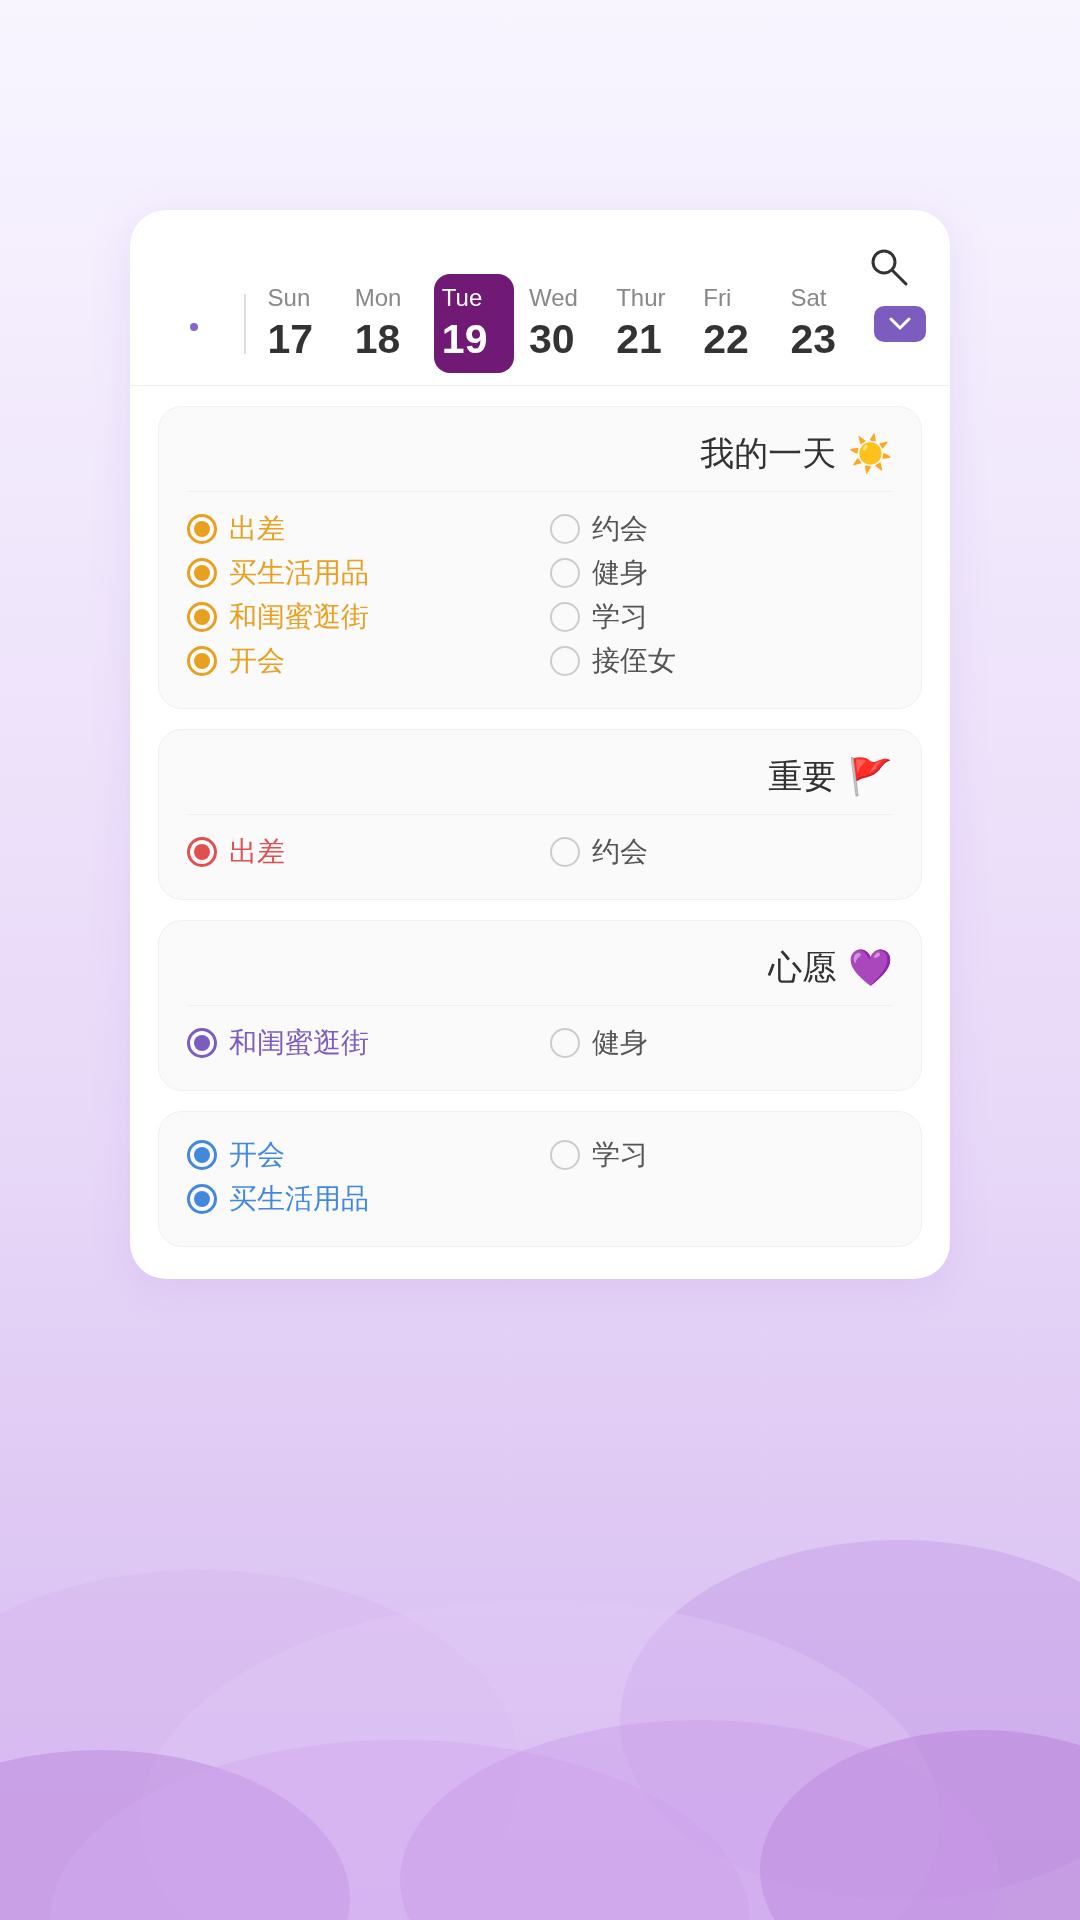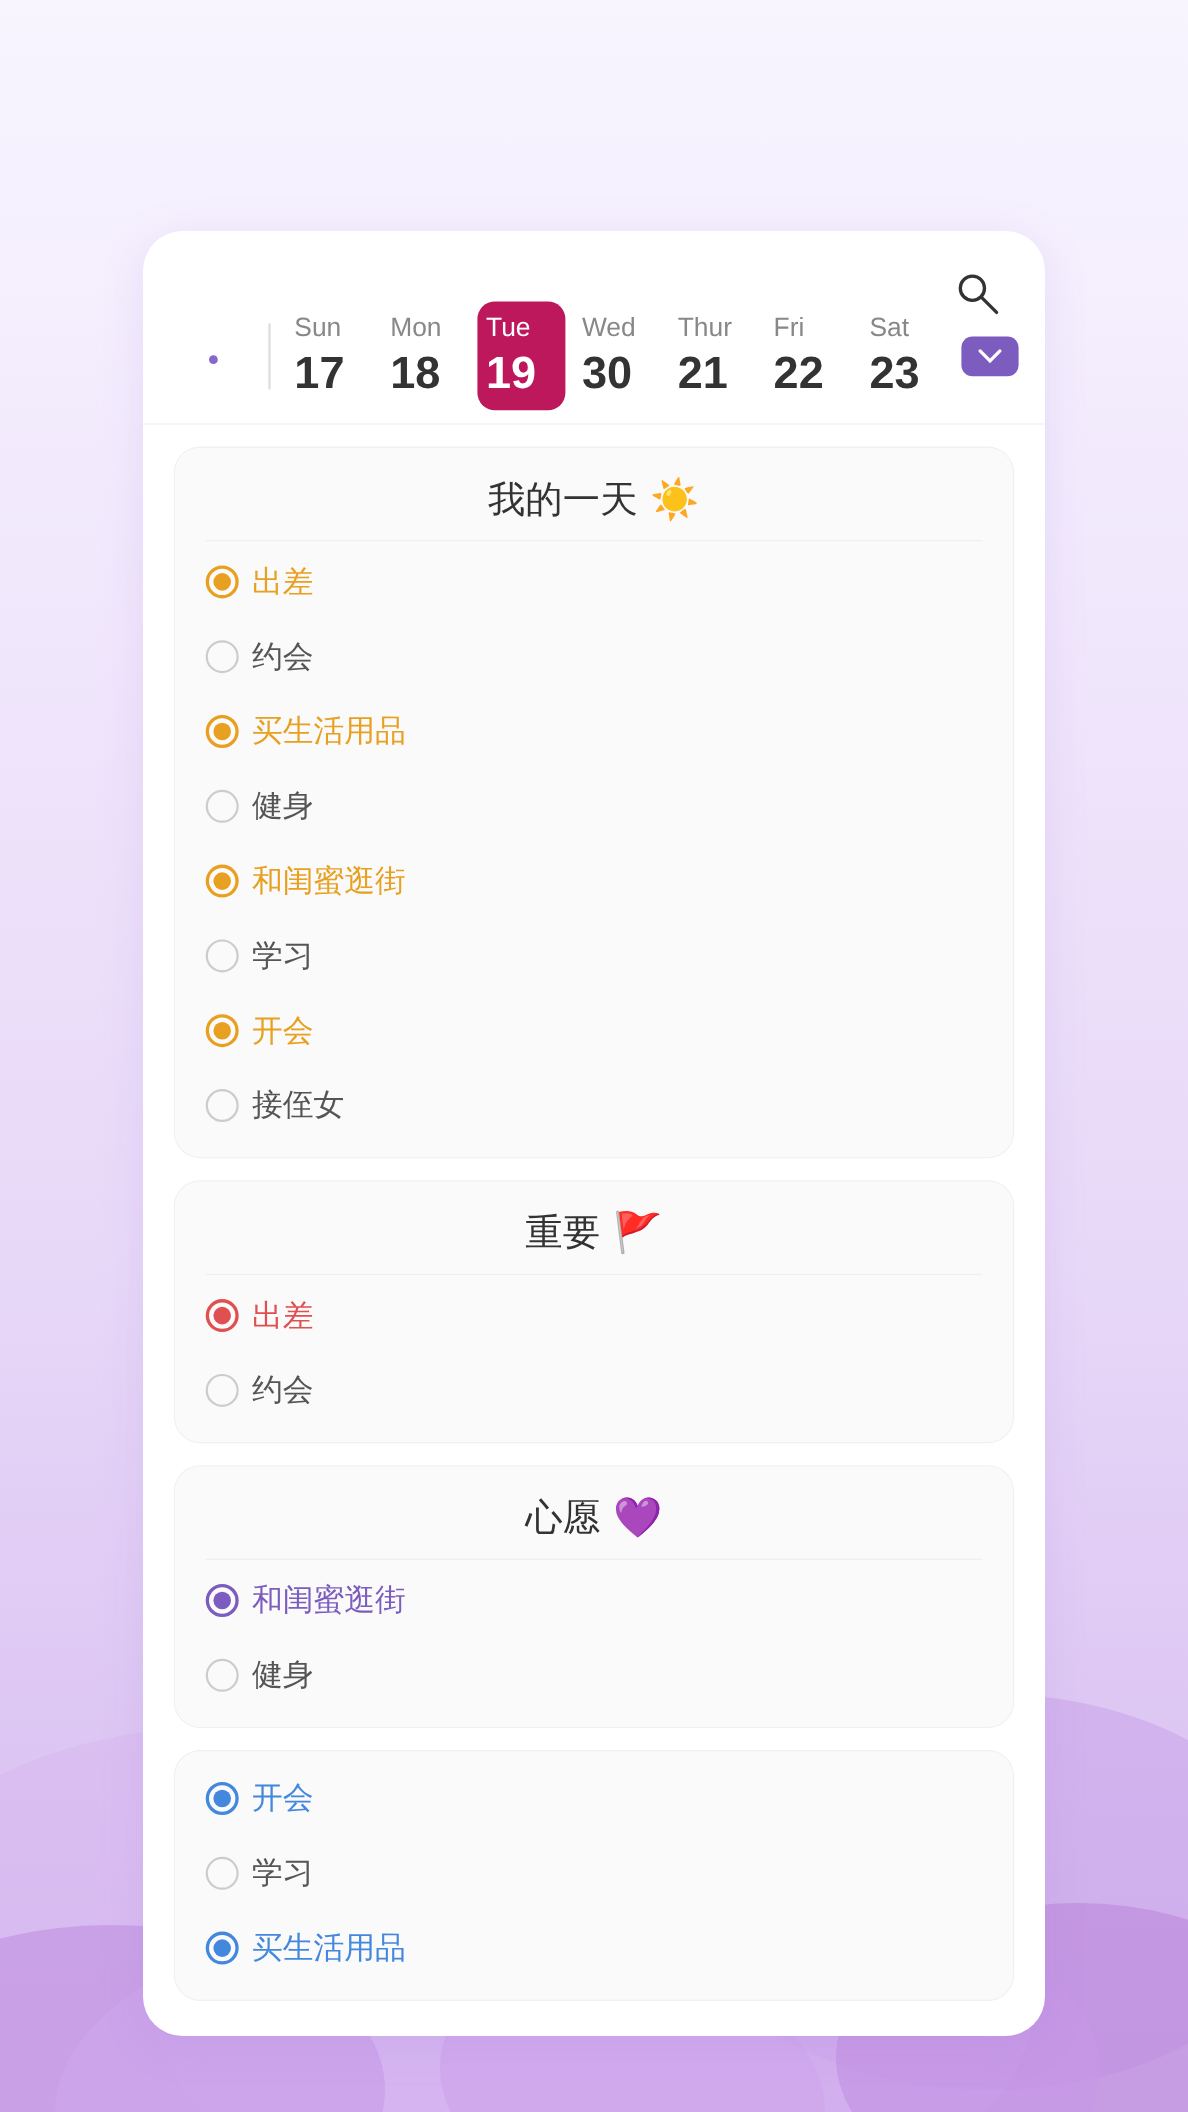--- a/index.html
+++ b/index.html
@@ -129,21 +129,21 @@
     .day-cell {
       display: flex;
       flex-direction: column;
       width: 80px;
       padding: 10px 8px;
       border-radius: 16px;
       cursor: pointer;
     }
 
     .day-cell.active {
-      background: #be185d;
+      background: #701a75;
     }
 
     .day-name {
       font-size: 24px;
       color: #888;
     }
 
     .day-cell.active .day-name {
       color: white;
     }
@@ -182,42 +182,42 @@
     .section-card {
       background: #fafafa;
       border-radius: 24px;
       padding: 24px 28px 28px;
       border: 1px solid #f0f0f0;
     }
 
     .section-header {
       display: flex;
       align-items: center;
-      justify-content: center;
+      justify-content: flex-end;
       margin-bottom: 18px;
       padding-bottom: 14px;
       border-bottom: 1px solid #eee;
     }
 
     .section-title {
       font-size: 34px;
       font-weight: 500;
       color: #333;
       margin-right: 12px;
     }
 
     .section-icon {
       font-size: 36px;
     }
 
     
     .task-grid {
       display: grid;
-      grid-template-columns: 1fr;
-      gap: 30px 20px;
+      grid-template-columns: 1fr 1fr;
+      gap: 6px 20px;
     }
 
     .task-item {
       display: flex;
       align-items: center;
       gap: 12px;
     }
 
     .radio-checked-orange {
       width: 30px;

